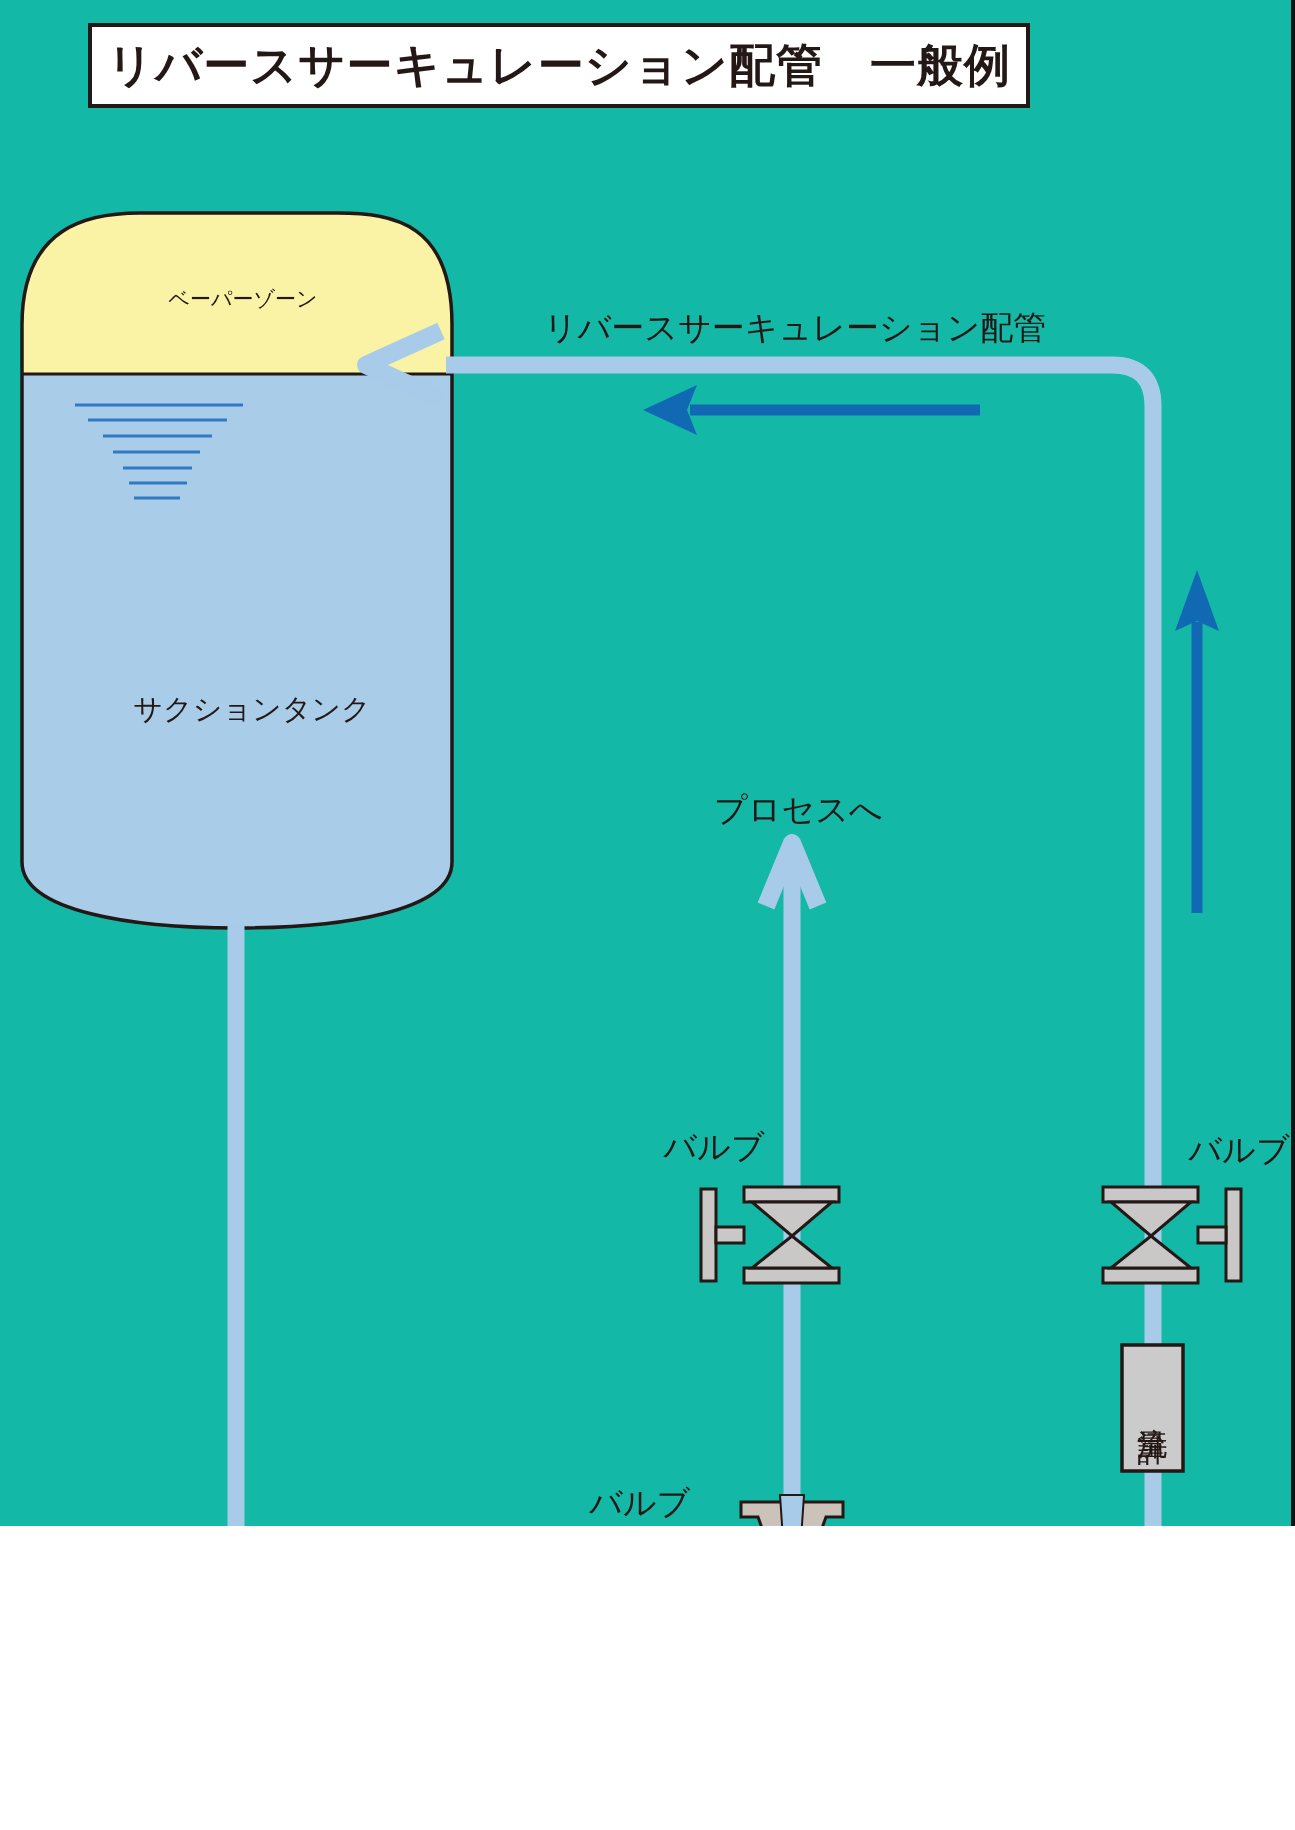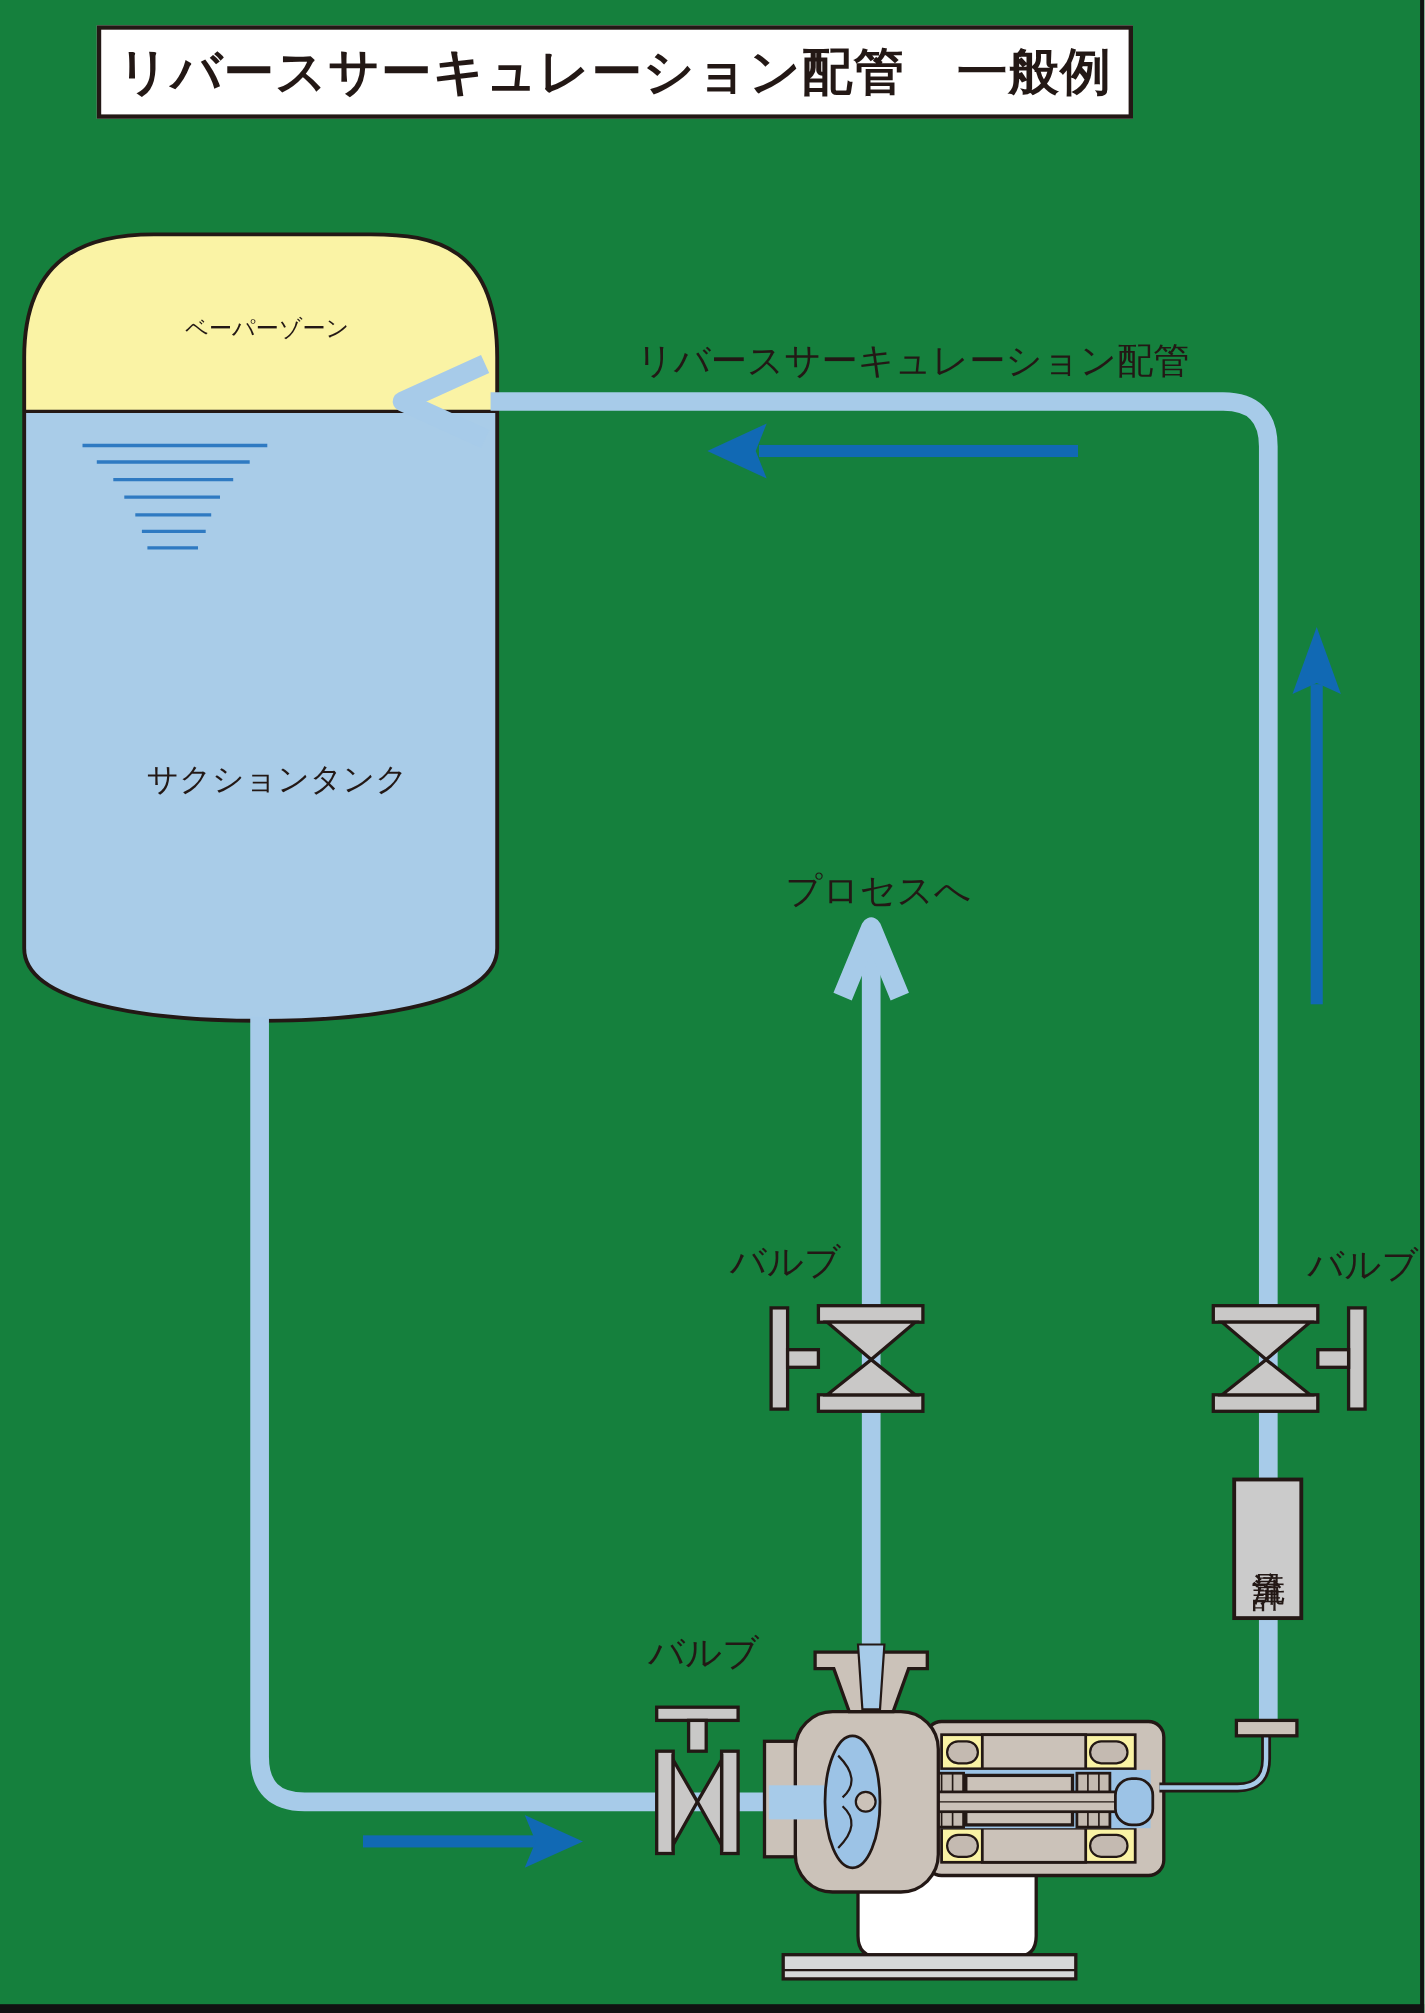--- a/index.html
+++ b/index.html
@@ -1,19 +1,19 @@
 <!DOCTYPE html>
 <html><head>
 <meta charset="utf-8">
 <style>
   html,body{margin:0;padding:0;background:#ffffff;}
   #stage{
     position:relative;
-    width:1295px;height:1830px;
-    background:#15803d;
+    width:1295px;height:1526px;
+    background:#14b8a6;
     font-family:"Liberation Sans","DejaVu Sans",sans-serif;
     color:#231815;
     overflow:hidden;
   }
   #diagram-svg{position:absolute;left:0;top:0;}
   .label{
     position:absolute;
     color:#231815;
     white-space:nowrap;
     line-height:1.05;
@@ -24,21 +24,21 @@
     border:4px solid #231815;
     background:#ffffff;
     box-sizing:border-box;
     display:flex;align-items:center;justify-content:center;
   }
   #title-box .t{
     font-size:46px;font-weight:bold;letter-spacing:1px;color:#231815;
   }
   .lbl-vapor{left:128px;top:288px;width:230px;text-align:center;font-size:21px;}
   .lbl-tank{left:127px;top:694px;width:250px;text-align:center;font-size:29px;}
-  .lbl-return{left:537px;top:311px;width:516px;text-align:center;font-size:33px;margin-left:35px;}
+  .lbl-return{left:537px;top:311px;width:516px;text-align:center;font-size:33px;}
   .lbl-process{left:714px;top:793px;width:170px;text-align:left;font-size:33px;}
   .lbl-valve-c{left:662px;top:1130px;width:104px;text-align:center;font-size:33px;}
   .lbl-valve-r{left:1186px;top:1133px;width:106px;text-align:center;font-size:33px;}
   .lbl-valve-l{left:589px;top:1486px;width:100px;text-align:center;font-size:33px;}
   .lbl-flowmeter{
     left:1122px;top:1347px;width:61px;height:122px;
     display:flex;align-items:center;justify-content:center;
     writing-mode:vertical-rl;text-orientation:upright;
     font-size:30px;letter-spacing:3px;
   }

